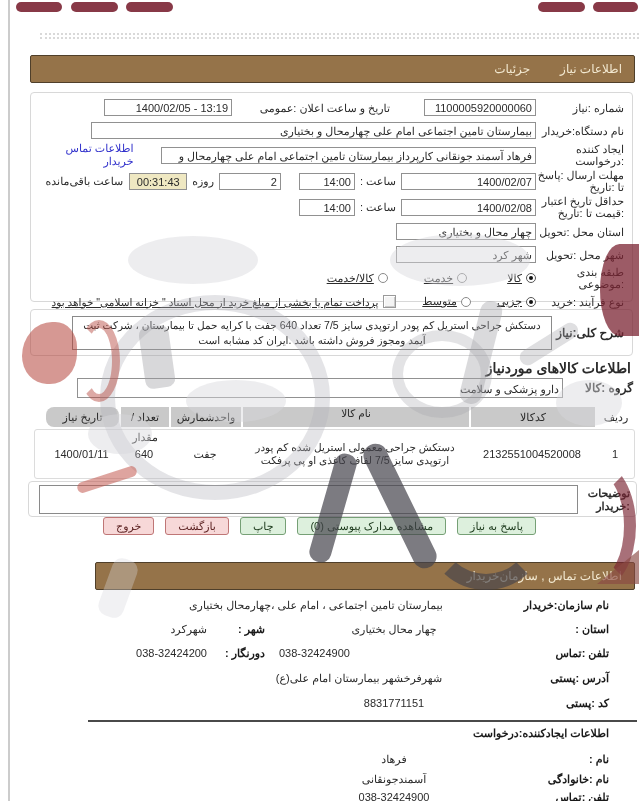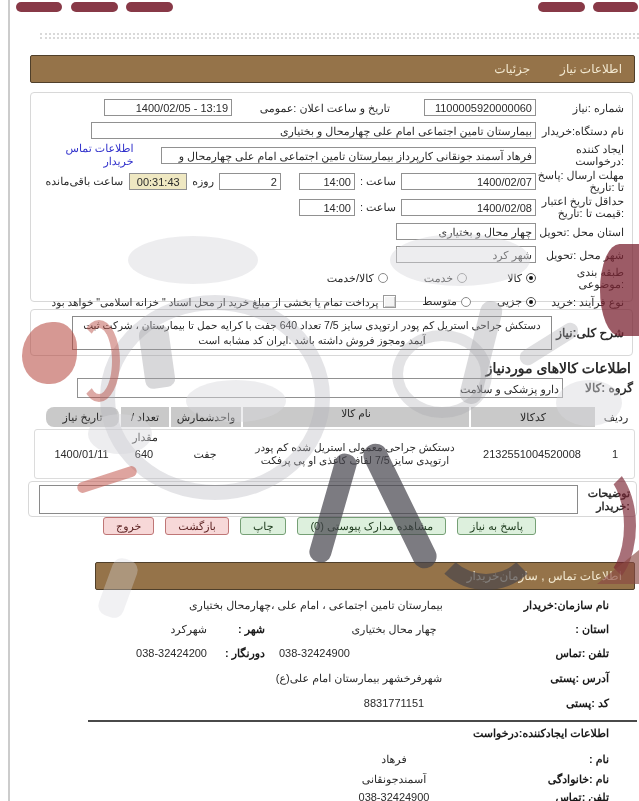--- a/index.html
+++ b/index.html
@@ -33,21 +33,21 @@
     padding:0 3px;box-sizing:border-box;overflow:hidden;white-space:nowrap;text-align:right;
   }
   .ltrnum{direction:ltr;unicode-bidi:isolate;}
   .tan{background:#efe8c2;}
   .link{color:#3333cc;margin-right:28px;cursor:pointer;}
 
   .radio{width:10px;height:10px;border:1px solid #8a8a8a;border-radius:50%;background:#fff;
     display:inline-block;flex:none;margin-left:4px;box-sizing:border-box;}
   .radio.sel{border-color:#555;}
   .radio.sel::after{content:"";display:block;width:4px;height:4px;background:#111;border-radius:50%;margin:2px auto;}
-  .opt{display:flex;align-items:center;margin-left:36px;}
+  .opt{display:flex;align-items:center;margin-left:36px;text-decoration:underline;}
   .chk{width:11px;height:11px;border:1px solid #9a9a9a;background:#f4f4f4;flex:none;margin-left:5px;
     box-shadow:inset 1px 1px 0 #fff, inset -1px -1px 0 #c9c9c9;}
 
   .bold-lab{font-weight:bold;font-size:12px;}
   .goods-header{position:absolute;top:360px;left:30px;width:601px;text-align:right;font-weight:bold;font-size:14px;}
   .group-row{position:absolute;top:378px;left:30px;width:603px;display:flex;align-items:center;}
   .group-row .lab{width:70px;}
   .desc-box{width:480px;height:34px;border:1px solid #8a8a8a;background:#fff;font-size:10.5px;
     line-height:15px;text-align:center;padding:1px 6px;box-sizing:border-box;overflow:hidden;}
 

